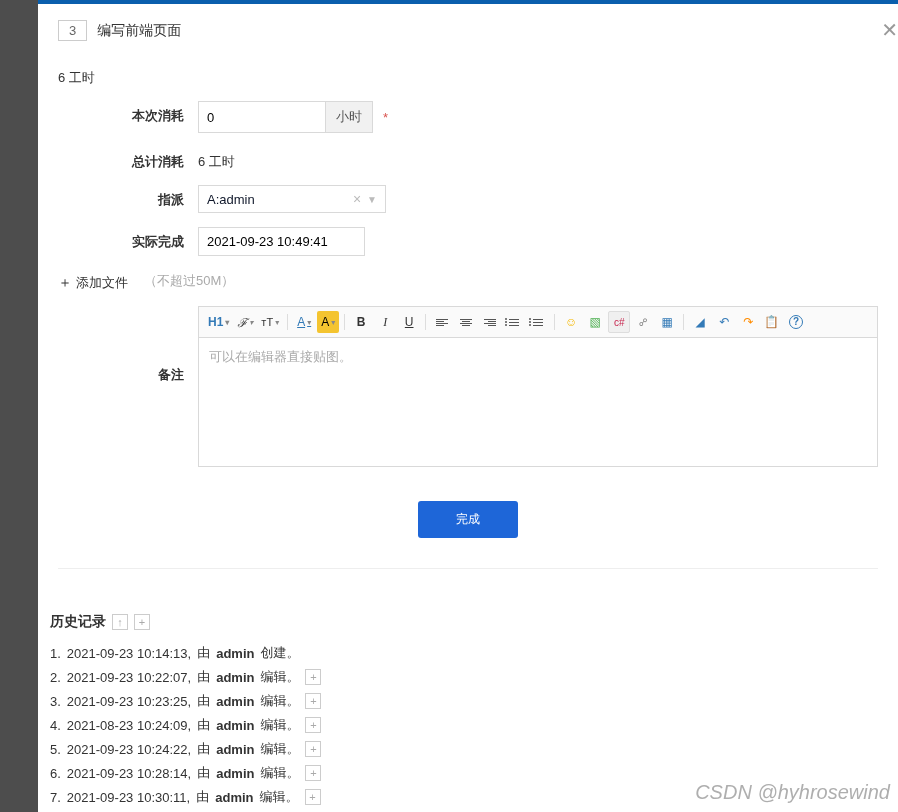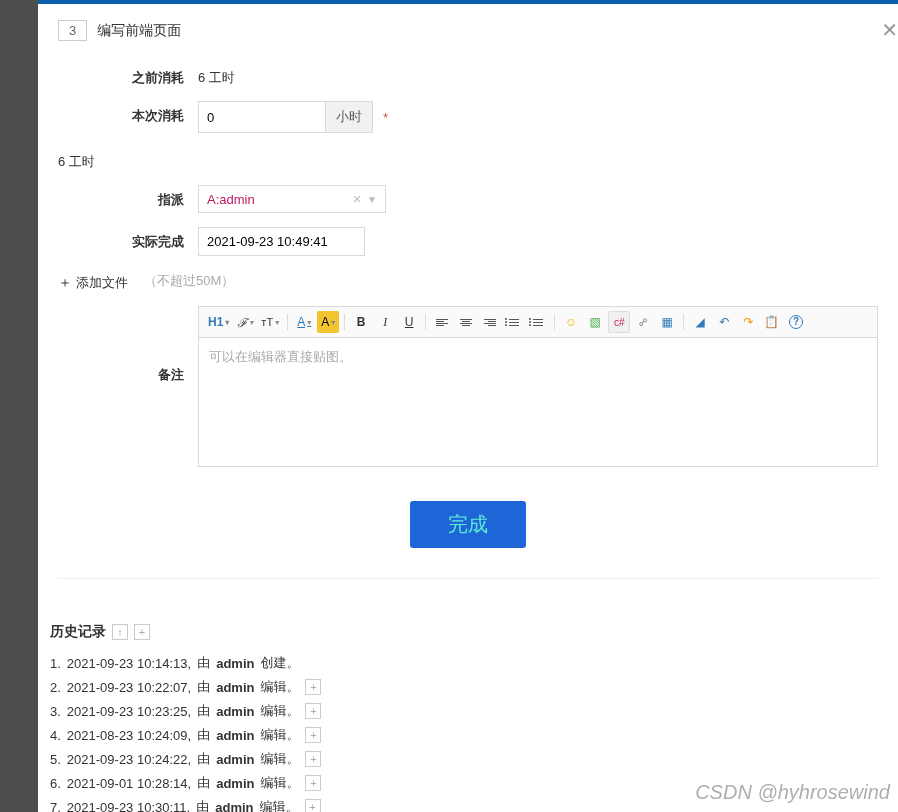--- a/index.html
+++ b/index.html
@@ -104,21 +104,21 @@
     }
     .required { color: #d9534f; margin-left: 4px; }
     .select-box {
       border: 1px solid #d9d9d9;
       display: flex;
       align-items: center;
       padding: 5px 8px;
       width: 188px;
       justify-content: space-between;
     }
-    .select-val { color: #be185d; flex: 1; }
+    .select-val { color: #0f172a; flex: 1; }
     .select-clear { color: #bbb; cursor: pointer; margin-right: 6px; font-size: 14px; }
     .select-caret { color: #bbb; font-size: 10px; }
     .date-input {
       border: 1px solid #d9d9d9;
       padding: 6px 8px;
       width: 167px;
       font-size: 13px;
       outline: none;
     }
     .add-file {
@@ -182,24 +182,24 @@
       padding: 10px;
       color: #aaa;
       font-size: 13px;
     }
     .submit-row {
       text-align: center;
       padding: 20px 0 30px 0;
     }
     .btn-primary {
       background: #1e66d8;
-      color: #5eead4;
+      color: #ffffff;
       border: none;
       padding: 10px 38px;
-      font-size: 20px;
+      font-size: 12px;
       border-radius: 3px;
       cursor: pointer;
     }
     .divider { border: none; border-top: 1px solid #eee; margin: 0 20px 20px 20px; }
     .history {
       padding: 0 20px 20px 12px;
     }
     .history-title {
       display: flex;
       align-items: center;
@@ -257,38 +257,38 @@
   <div class="close-btn">✕</div>
 
   <div class="header">
     <span class="id-box">3</span>
     <span class="title">编写前端页面</span>
   </div>
 
   <div class="form">
 
     <div class="row">
-      <div class="row-label">之前消耗</div>
       <div class="row-content">
           <span class="static-val">6 工时</span>
         </div>
     </div>
 
     <div class="row">
       <div class="row-label">本次消耗</div>
       <div class="row-content">
         <div class="input-group">
           <input type="text" value="0" style="">
           <span class="suffix">小时</span>
         </div>
         <span class="required">*</span>
       </div>
     </div>
 
     <div class="row">
+      <div class="row-label">总计消耗</div>
       <div class="row-content">
           <span class="static-val">6 工时</span>
         </div>
     </div>
 
     <div class="row">
       <div class="row-label">指派</div>
       <div class="row-content">
         <div class="select-box">
           <span class="select-val">A:admin</span>
@@ -439,21 +439,21 @@
         <li class="history-item">
           <span class="hi-num">5.</span> 
           <span>2021-09-23 10:24:22,</span> 
           <span>由</span> 
           <span class="hi-bold">admin</span> 
           <span>编辑。</span> 
           <span class="mini-btn">+</span>
         </li>
         <li class="history-item">
           <span class="hi-num">6.</span> 
-          <span>2021-09-01 10:28:14,</span> 
+          <span>2021-09-23 10:28:14,</span> 
           <span>由</span> 
           <span class="hi-bold">admin</span> 
           <span>编辑。</span> 
           <span class="mini-btn">+</span>
         </li>
         <li class="history-item">
           <span class="hi-num">7.</span> 
           <span>2021-09-23 10:30:11,</span> 
           <span>由</span> 
           <span class="hi-bold">admin</span> 

